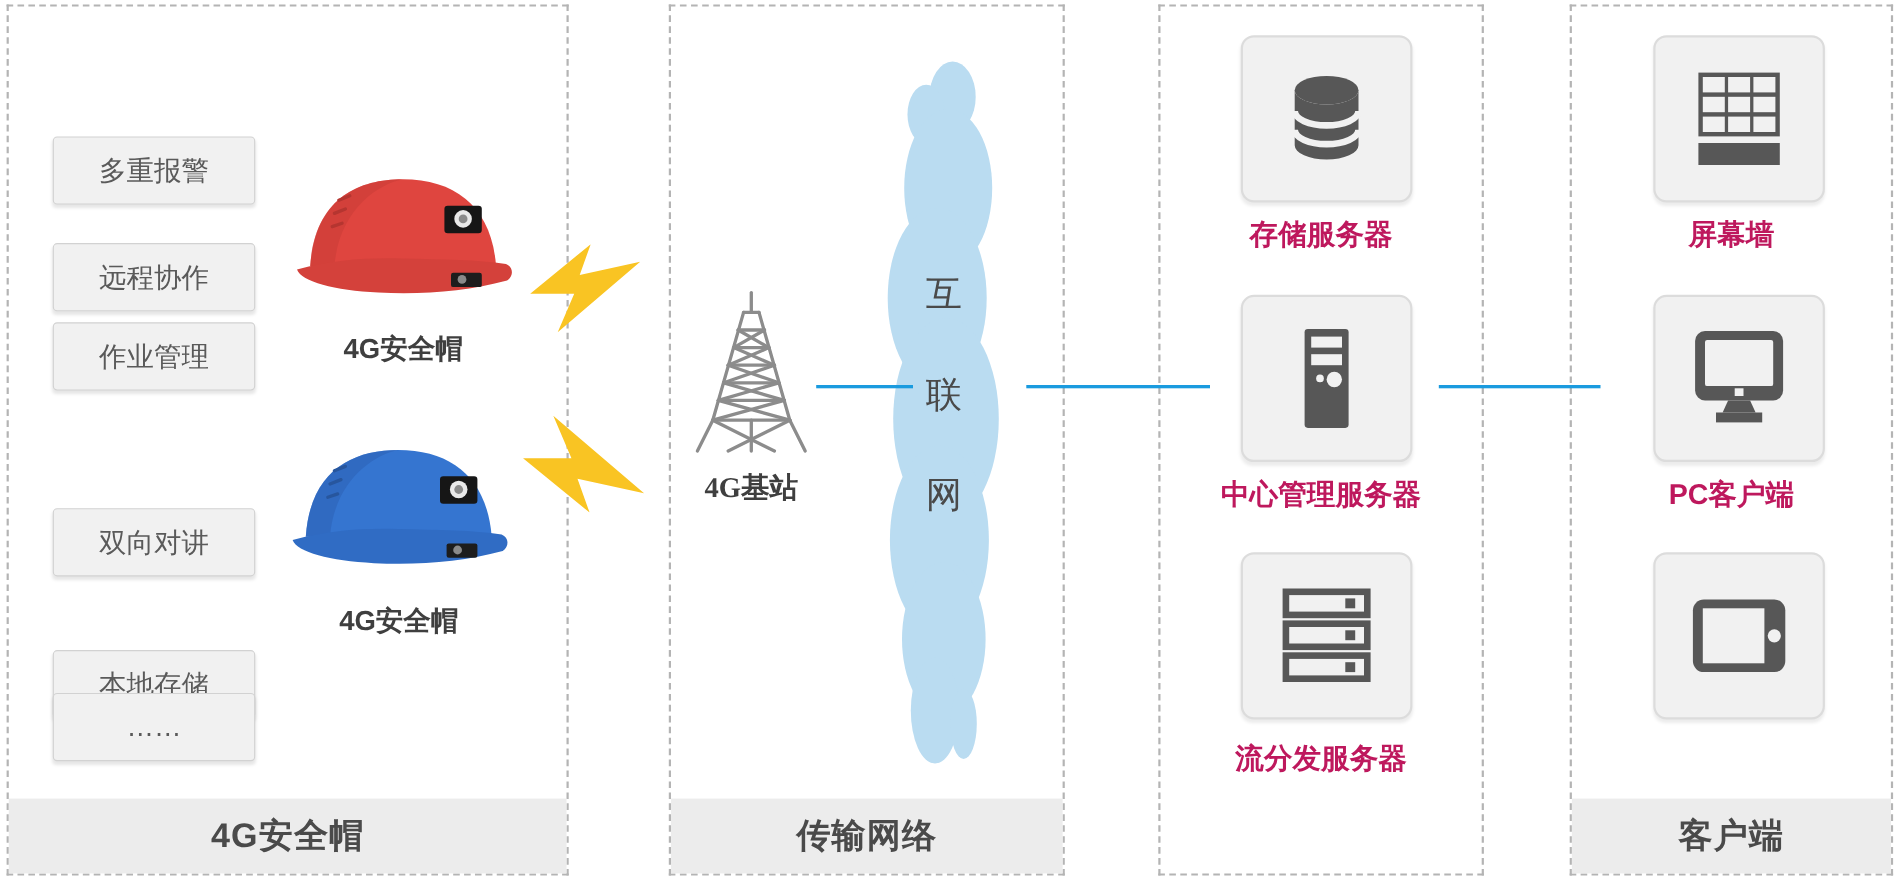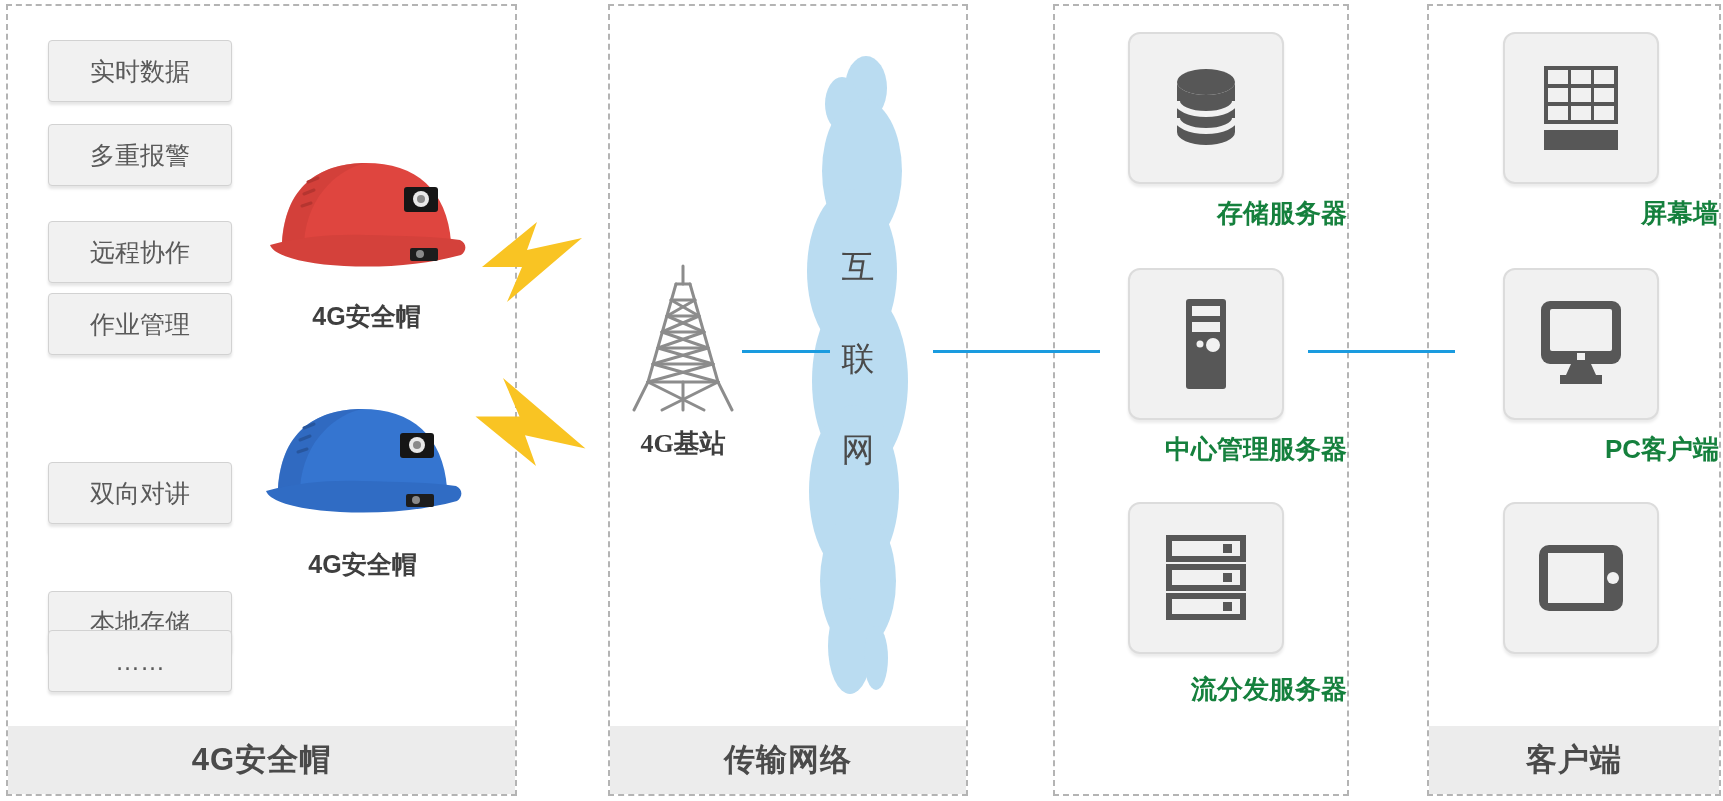--- a/index.html
+++ b/index.html
@@ -21,32 +21,31 @@
 
   
   .cloud-char{position:absolute;left:216px;width:64px;text-align:center;font-size:33px;color:#4a4a4a;}
   .station-label{position:absolute;left:6px;top:420px;width:134px;text-align:center;
                  font-size:26px;font-weight:600;color:#3f3f3f;font-family:Liberation Serif, serif;}
 
   
   .node-box{position:absolute;width:156px;height:152px;background:#f1f1f1;border:2px solid #dcdcdc;
             border-radius:12px;box-shadow:0 3px 3px rgba(0,0,0,0.08);box-sizing:border-box;
             display:flex;align-items:center;justify-content:center;}
-  .node-label{position:absolute;left:0;right:0;text-align:right;font-size:26px;font-weight:600;color:#15803d;}
+  .node-label{position:absolute;left:0;right:0;text-align:center;font-size:26px;font-weight:600;color:#be185d;}
 
   .connector{position:absolute;top:350px;height:3px;background:#1a9bdf;}
   .bolt{position:absolute;}
 </style>
 </head>
 <body>
 
 <div id="stage">
 
   <div class="col" style="left:6px;width:511px;">
-    <div class="feature-btn" style="top:34px;">实时数据</div>
     <div class="feature-btn" style="top:118px;">多重报警</div>
     <div class="feature-btn" style="top:215px;">远程协作</div>
     <div class="feature-btn" style="top:287px;">作业管理</div>
     <div class="feature-btn" style="top:456px;">双向对讲</div>
     <div class="feature-btn" style="top:540px;margin-top:45px;">本地存储</div>
     <div class="feature-btn" style="top:624px;">……</div>
 
     <svg class="helmet" style="left:256px;top:144px;" viewBox="0 0 205 135">
       <path d="M18 92 C22 32 60 13 102 13 C152 13 183 40 187 92 Z" fill="#df453f"></path>
       <path d="M18 92 C22 32 60 13 102 13 C78 18 44 42 40 92 Z" fill="#c93c36" opacity="0.55"></path>

